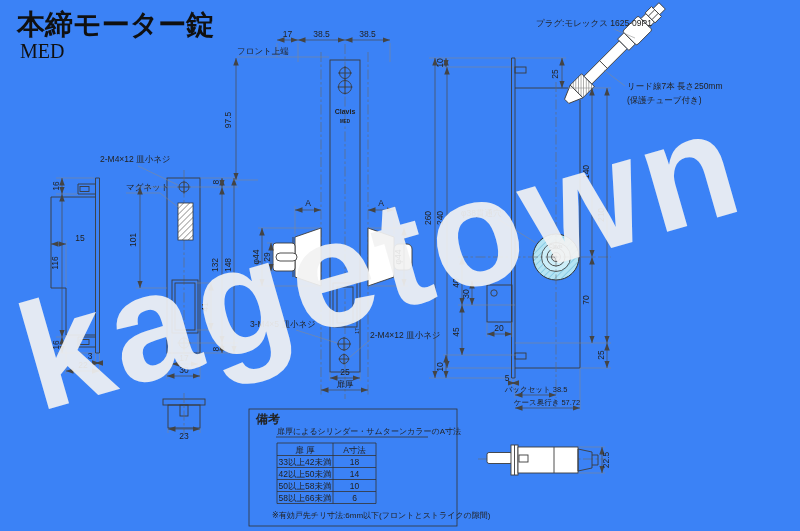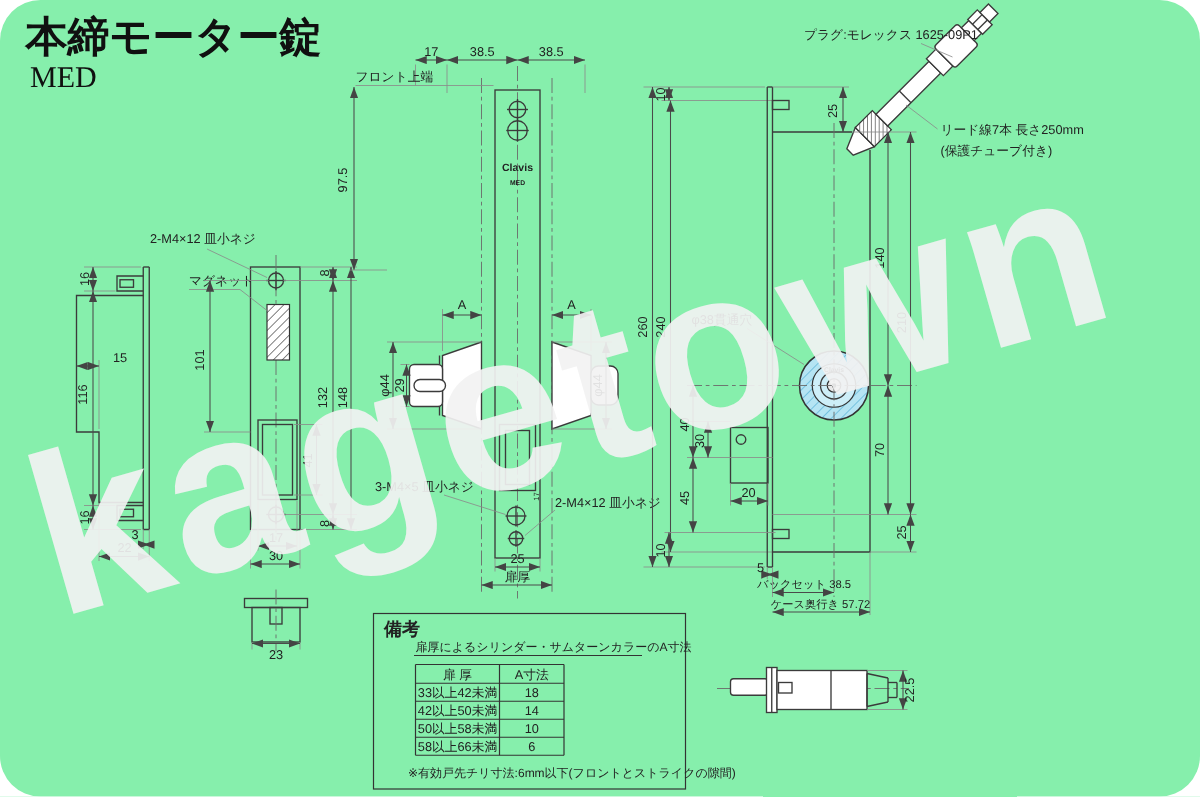--- a/index.html
+++ b/index.html
@@ -1,16 +1,16 @@
 <!DOCTYPE html>
 <html><head>
 <meta charset="utf-8">
 <style>
   html,body{margin:0;padding:0;background:#fff;}
-  #stage{position:relative;width:800px;height:531px;background:#86efac;overflow:hidden;border-radius:27px;}
+  #stage{position:relative;width:800px;height:531px;background:#3b82f6;overflow:hidden;}
   svg{position:absolute;left:0;top:0;}
   text{font-family:"Liberation Sans","DejaVu Sans",sans-serif;fill:#222;}
   .ln{stroke:#3b3b3b;stroke-width:0.9;fill:none;}
   .lnf{stroke:#3b3b3b;stroke-width:0.9;fill:#fff;}
   .th{stroke:#8a8a8a;stroke-width:0.55;fill:none;}
   .dl{stroke:#4a4a4a;stroke-width:0.7;fill:none;marker-start:url(#ar);marker-end:url(#ar);}
   .cl{stroke:#6a6a6a;stroke-width:0.6;stroke-dasharray:10 2.5 2.5 2.5;fill:none;}
   .dim{font-size:8.5px;text-anchor:middle;}
   .lbl{font-size:8.5px;}
   .lblm{font-size:8.5px;text-anchor:middle;}

